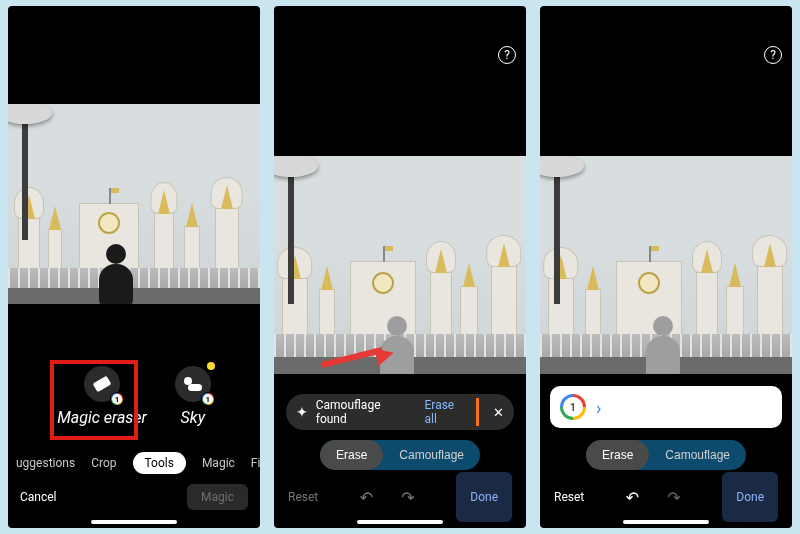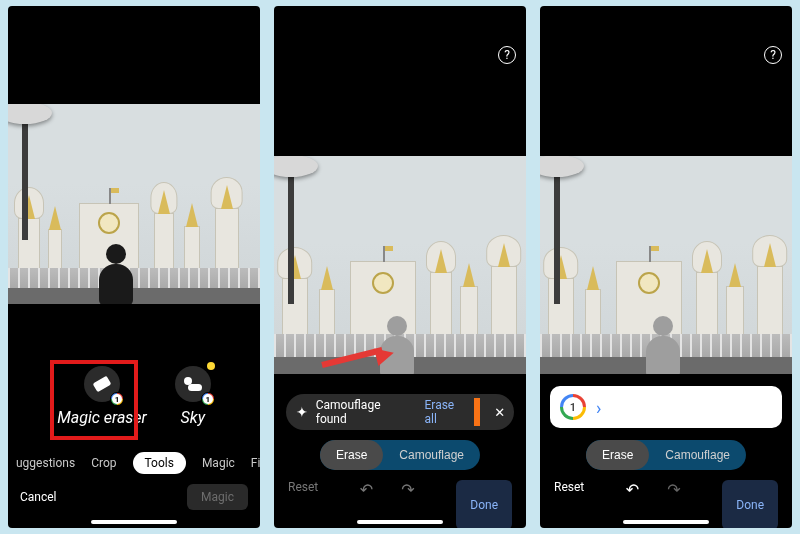--- a/index.html
+++ b/index.html
@@ -154,35 +154,35 @@
   .sky-shape::before{content:"";position:absolute;left:0;top:0;width:8px;height:8px;border-radius:50%;background:#fff;}
   .sky-shape::after{content:"";position:absolute;right:0;bottom:0;width:14px;height:7px;border-radius:7px;background:#fff;}
   
   .sugbar{
     position:absolute; left:12px; right:12px; top:388px; height:36px;
     background:#2c2c2c; border-radius:18px;
     display:flex; align-items:center; padding:0 10px; gap:8px;
   }
   .sugbar .sparkle{font-size:14px;}
   .sugbar .txt{ flex:1; font-size:12px;}
-  .sugbar .erall{ color:#8ab4f8; font-size:12px; padding-right:20px; border-right:6px solid #f97316;margin-left:36px;}
+  .sugbar .erall{ color:#8ab4f8; font-size:12px; padding-right:20px; border-right:3px solid #f97316;margin-left:36px;}
   .sugbar .close{ padding-left:6px; font-size:13px;}
   .seg{
     position:absolute; left:50%; transform:translateX(-50%);
     top:434px; height:30px;
     display:flex; background:#0c4a6e; border-radius:16px; overflow:hidden;
   }
   .seg button{
     border:none; background:transparent; color:#d0d0d0; font-size:12px;
     padding:0 16px; cursor:pointer;
   }
   .seg button.active{ background:#4a4a4a; color:#fff; border-radius:16px;}
   .bottom2{
     position:absolute; left:0; right:0; bottom:14px; height:34px;
-    display:flex; align-items:flex-start; justify-content:space-between;
+    display:flex; align-items:center; justify-content:space-between;
     padding:0 14px; color:#b8b8b8;
   }
   .bottom2 .mid{ display:flex; gap:28px; font-size:16px;}
   .done{
     background:#1b2a44; color:#8ab4f8; padding:18px 14px;
     border-radius:6px; font-size:12px;
   }
   .bottom2.light .reset{ color:#fff;}
   .arrow{
     position:absolute; left:48px; top:348px; width:70px; height:20px;

